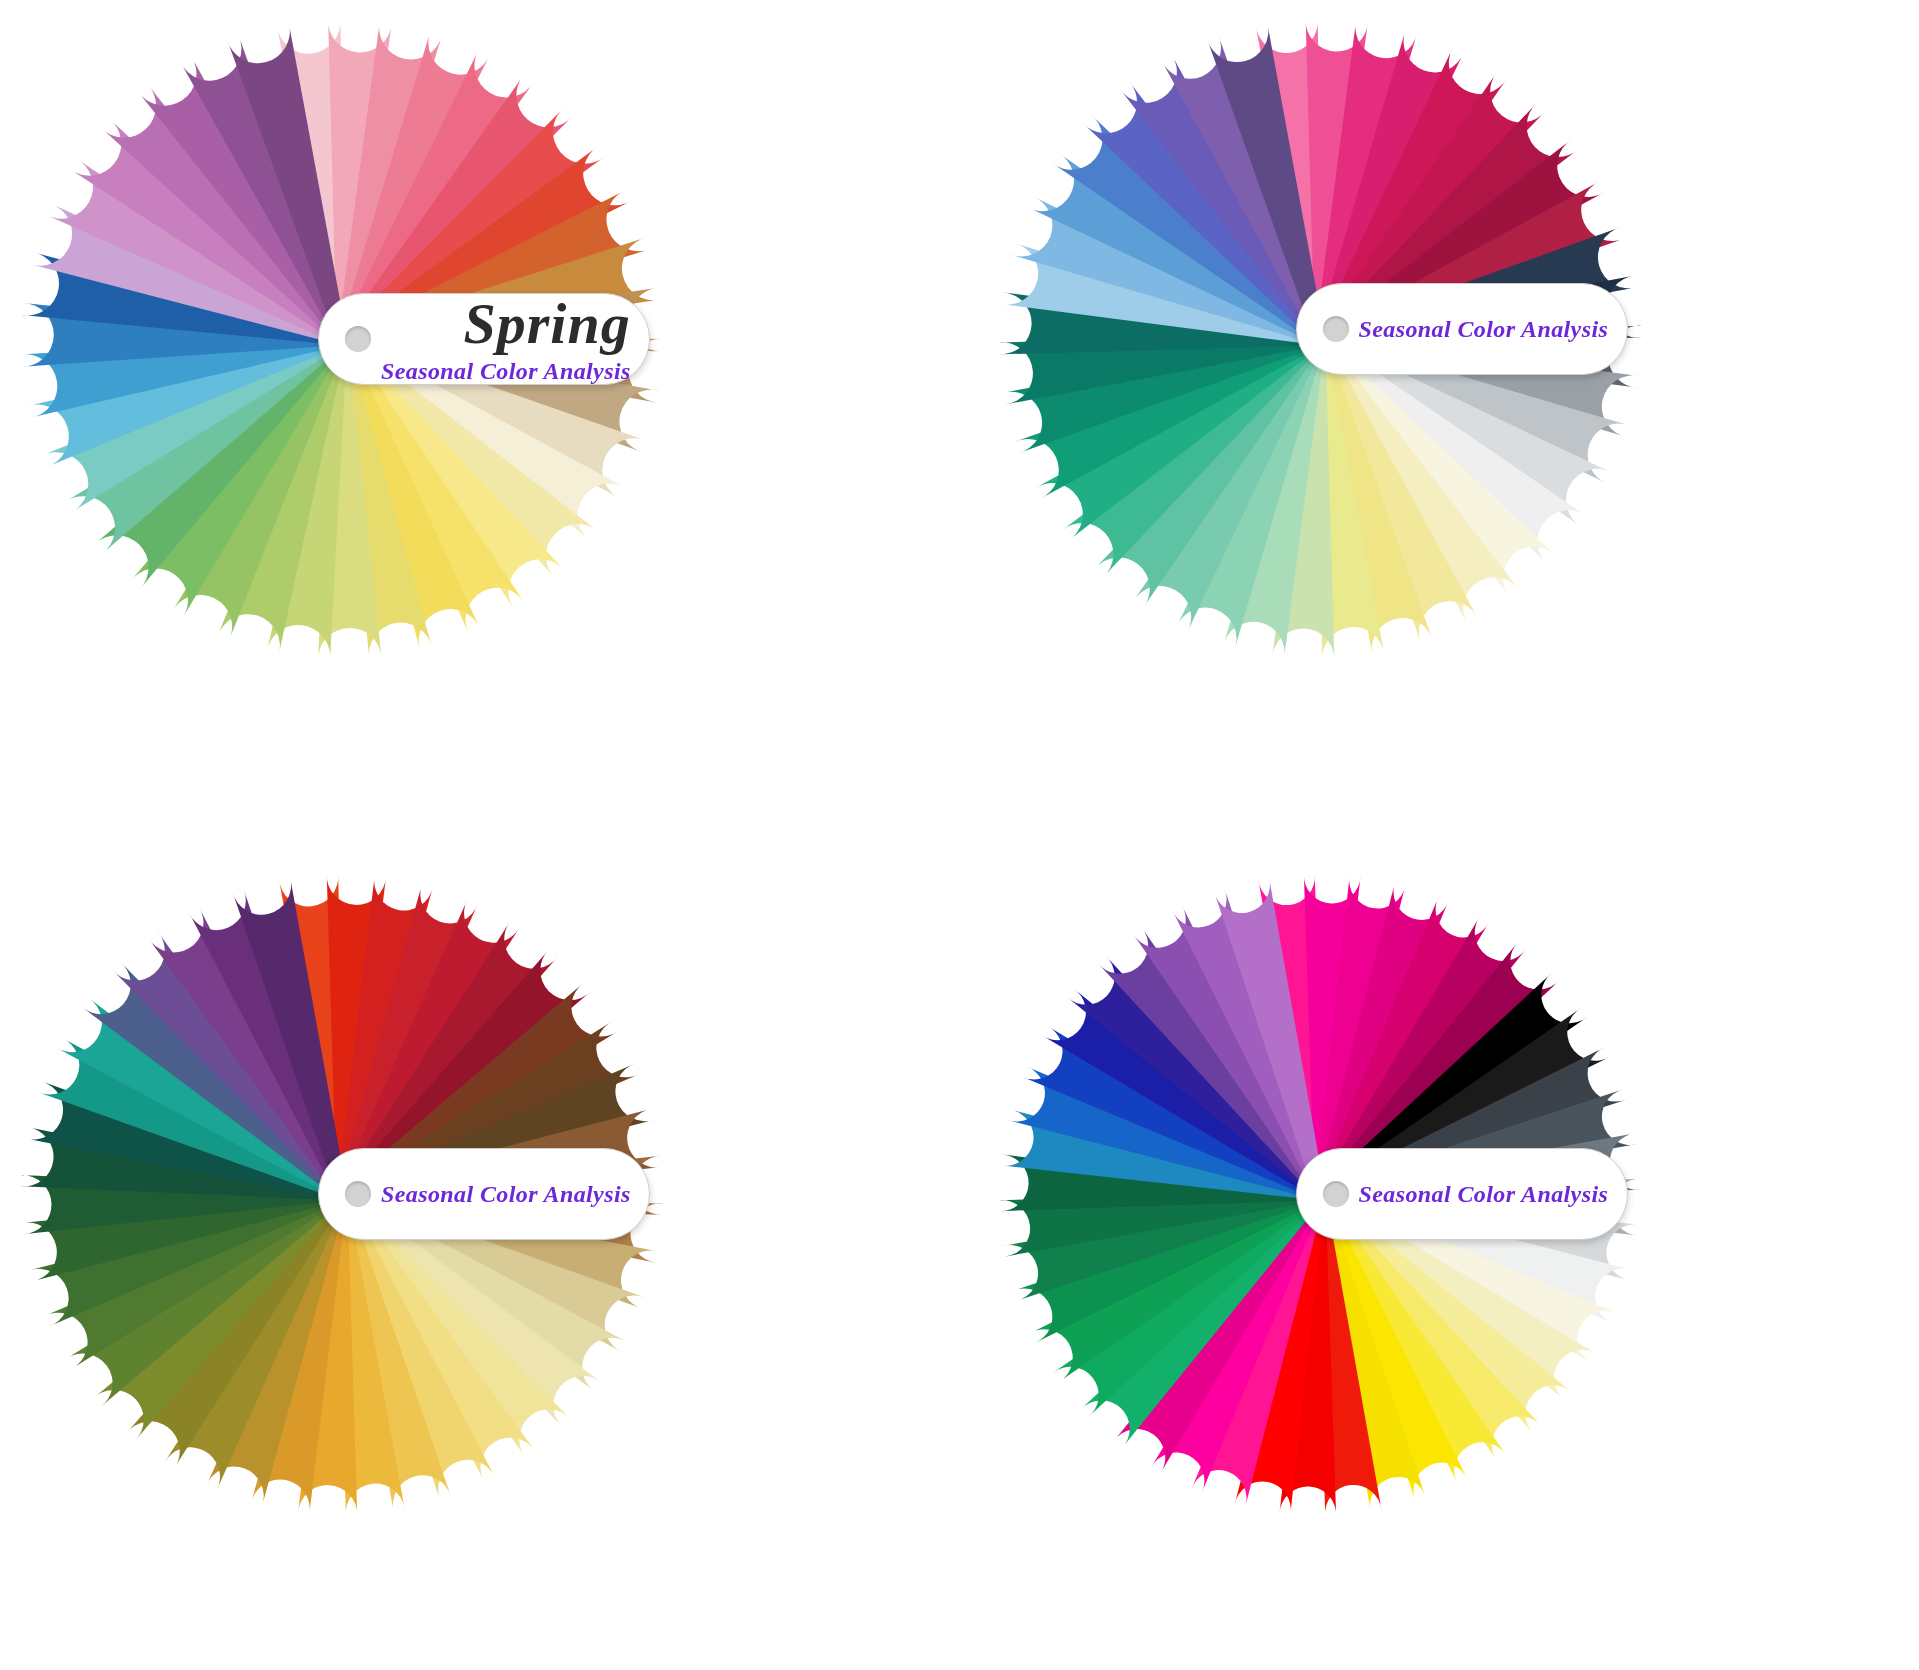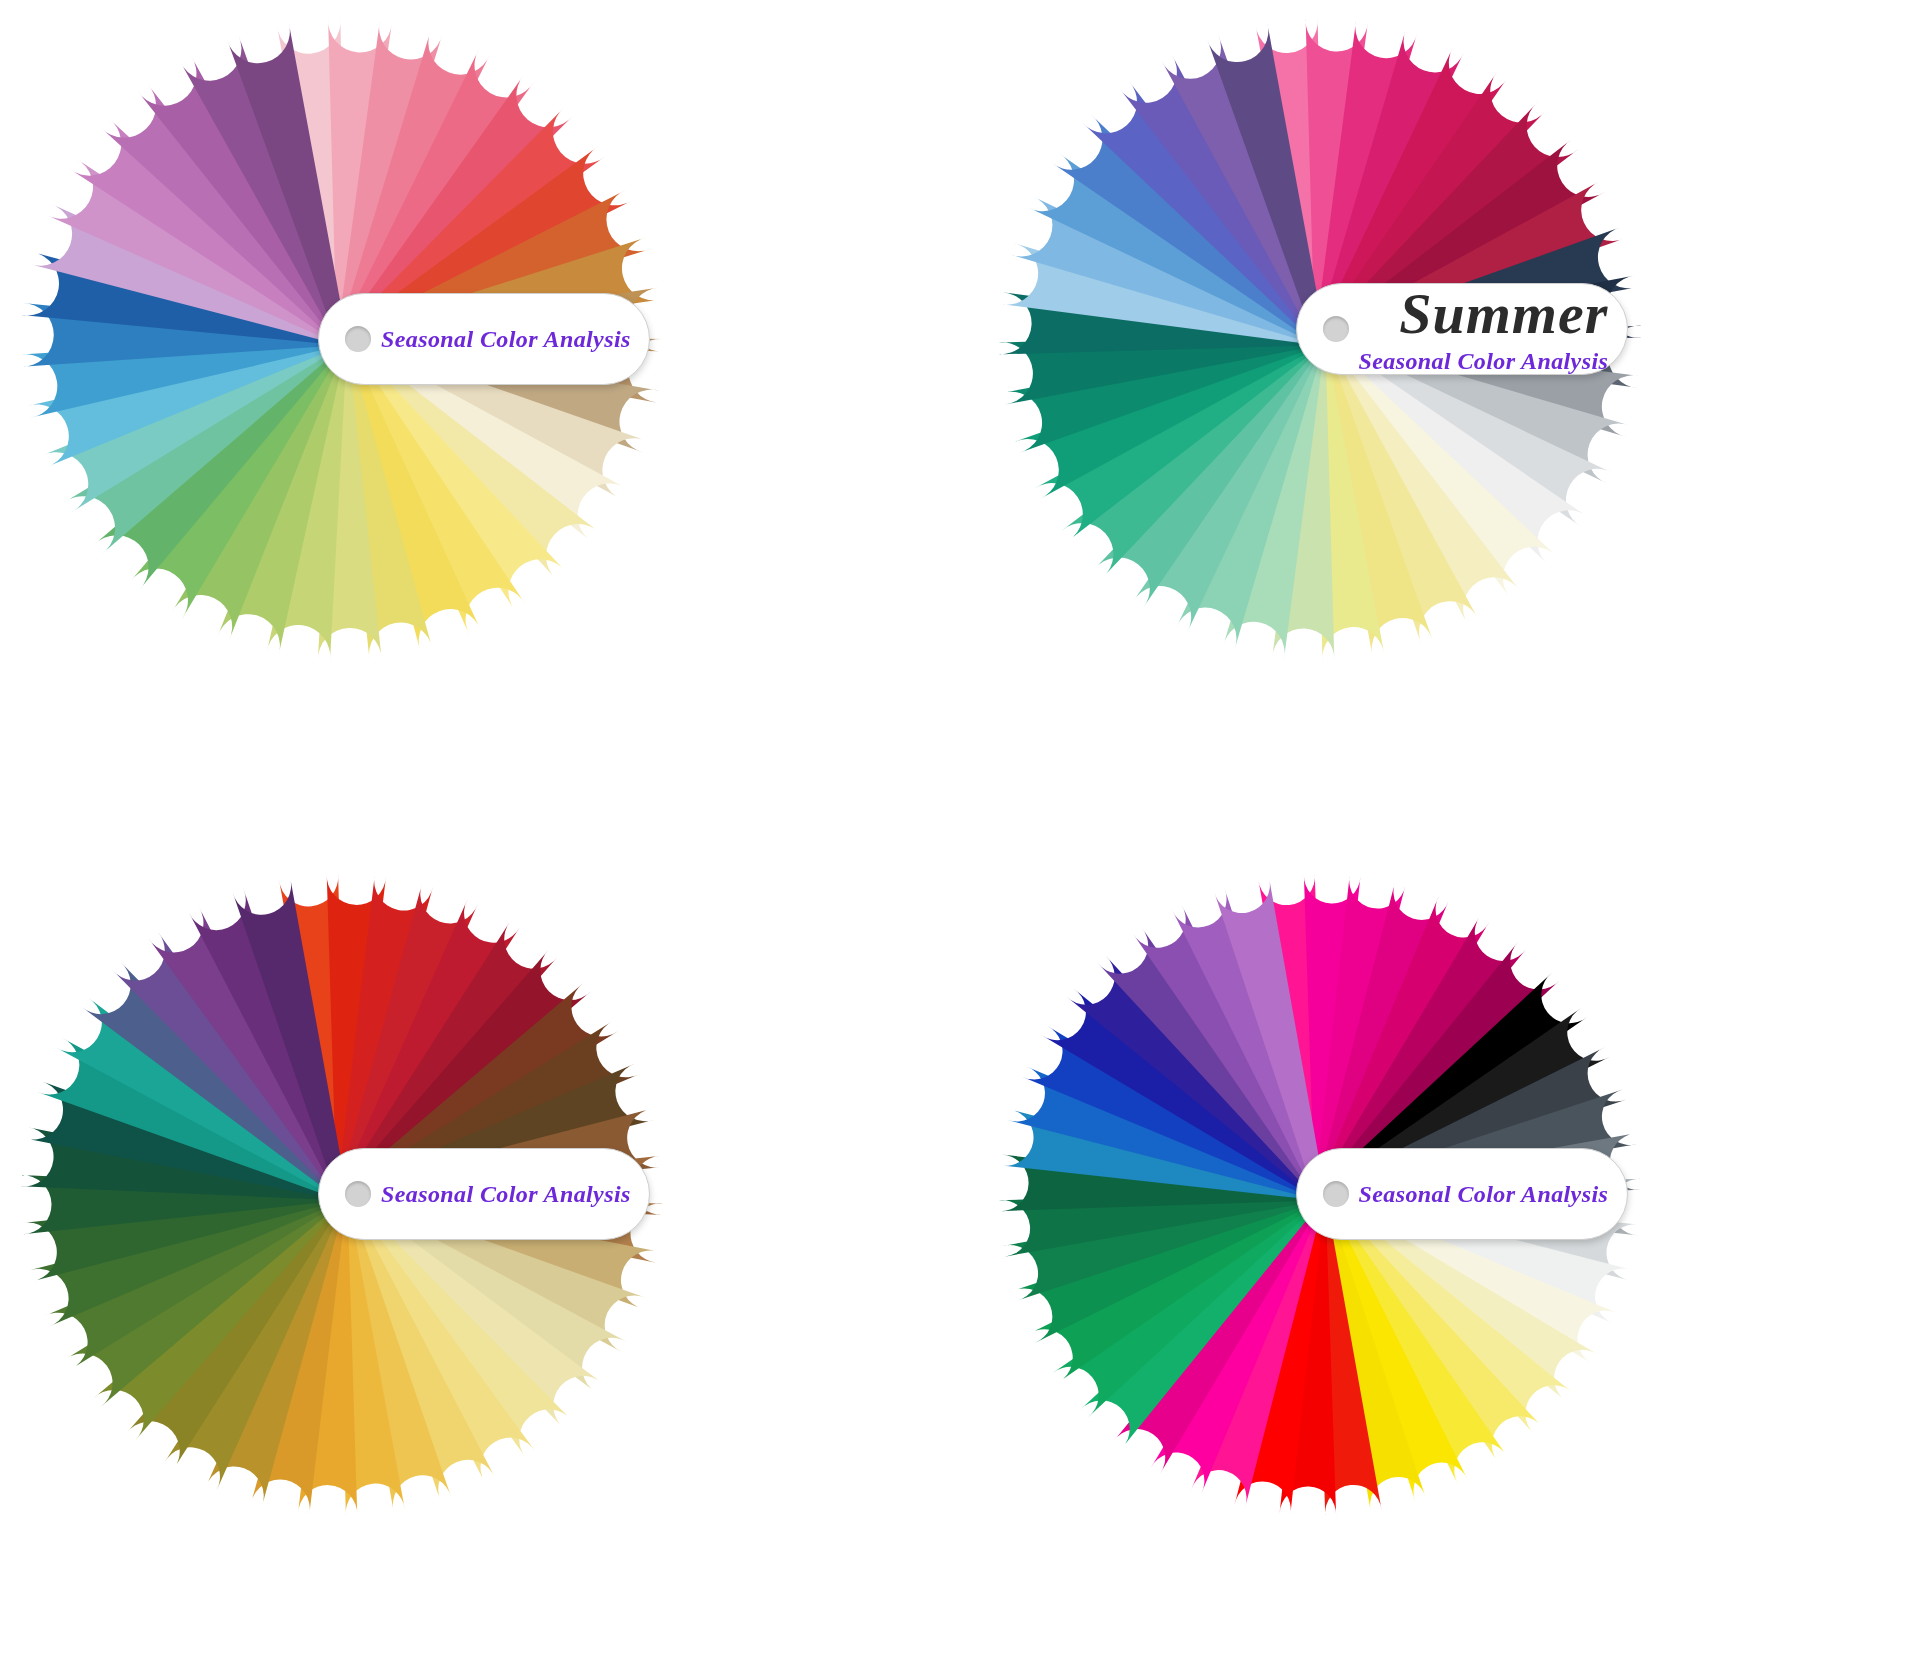--- a/index.html
+++ b/index.html
@@ -138,20 +138,21 @@
           <path d="M 327.36 320.35 L 96.92 108.43 A 31.96 31.96 0 0 1 57.70 158.91 L 320.00 329.83 Z" fill="#C77FC0"></path>
           <path d="M 328.95 320.06 L 135.48 73.91 A 31.96 31.96 0 0 1 88.67 117.44 L 320.16 328.23 Z" fill="#B96FB4"></path>
           <path d="M 330.55 320.02 L 179.08 46.02 A 31.96 31.96 0 0 1 125.89 81.48 L 320.57 326.67 Z" fill="#A85FA5"></path>
           <path d="M 332.15 320.23 L 226.59 25.49 A 31.96 31.96 0 0 1 168.40 51.96 L 321.23 325.20 Z" fill="#8E5193"></path>
           <path d="M 333.69 320.70 L 276.77 12.84 A 31.96 31.96 0 0 1 215.09 29.64 L 322.11 323.86 Z" fill="#7A4782"></path>
         </svg>
     </div>
     <div class="tag" style="left:318px; top:293px; width:332px; height:92px;">
       <span class="grommet"></span>
       <span class="tag-text">
+        <span class="tag-title">Spring</span>
         <span class="tag-sub">Seasonal Color Analysis</span>
       </span>
     </div>
   </div>
 
   <div class="panel">
     <div class="wheel-wrap">
       <svg class="wheel-svg" width="660" height="660" style="left:30px; top:10px;" viewBox="0 0 660 660">
           <path d="M 335.13 321.42 L 327.54 8.50 A 31.16 31.16 0 0 1 265.56 15.01 L 323.20 322.67 Z" fill="#F472A8"></path>
           <path d="M 336.41 322.32 L 377.87 12.07 A 31.16 31.16 0 0 1 315.63 8.81 L 324.43 321.70 Z" fill="#EE4F95"></path>
@@ -191,21 +192,20 @@
           <path d="M 327.56 320.30 L 100.93 104.40 A 31.16 31.16 0 0 1 61.70 152.84 L 320.01 329.63 Z" fill="#4B7FCB"></path>
           <path d="M 329.11 320.04 L 139.04 71.34 A 31.16 31.16 0 0 1 92.72 113.05 L 320.19 328.07 Z" fill="#5B63C4"></path>
           <path d="M 330.67 320.02 L 181.85 44.65 A 31.16 31.16 0 0 1 129.58 78.60 L 320.61 326.56 Z" fill="#6B5BB8"></path>
           <path d="M 332.23 320.25 L 228.31 24.99 A 31.16 31.16 0 0 1 171.37 50.34 L 321.26 325.13 Z" fill="#7E5FAE"></path>
           <path d="M 333.73 320.72 L 277.28 12.84 A 31.16 31.16 0 0 1 217.08 28.97 L 322.13 323.83 Z" fill="#5E4A85"></path>
         </svg>
     </div>
     <div class="tag" style="left:336px; top:283px; width:332px; height:92px;">
       <span class="grommet"></span>
       <span class="tag-text">
-        <span class="tag-title">Summer</span>
         <span class="tag-sub">Seasonal Color Analysis</span>
       </span>
     </div>
   </div>
 
   <div class="panel">
     <div class="wheel-wrap">
       <svg class="wheel-svg" width="660" height="660" style="left:12px; top:30px;" viewBox="0 0 660 660">
           <path d="M 335.13 321.42 L 326.07 8.65 A 29.68 29.68 0 0 1 267.03 14.86 L 323.20 322.67 Z" fill="#E8421A"></path>
           <path d="M 336.35 322.28 L 374.01 11.65 A 29.68 29.68 0 0 1 314.71 8.99 L 324.36 321.74 Z" fill="#DE2410"></path>

